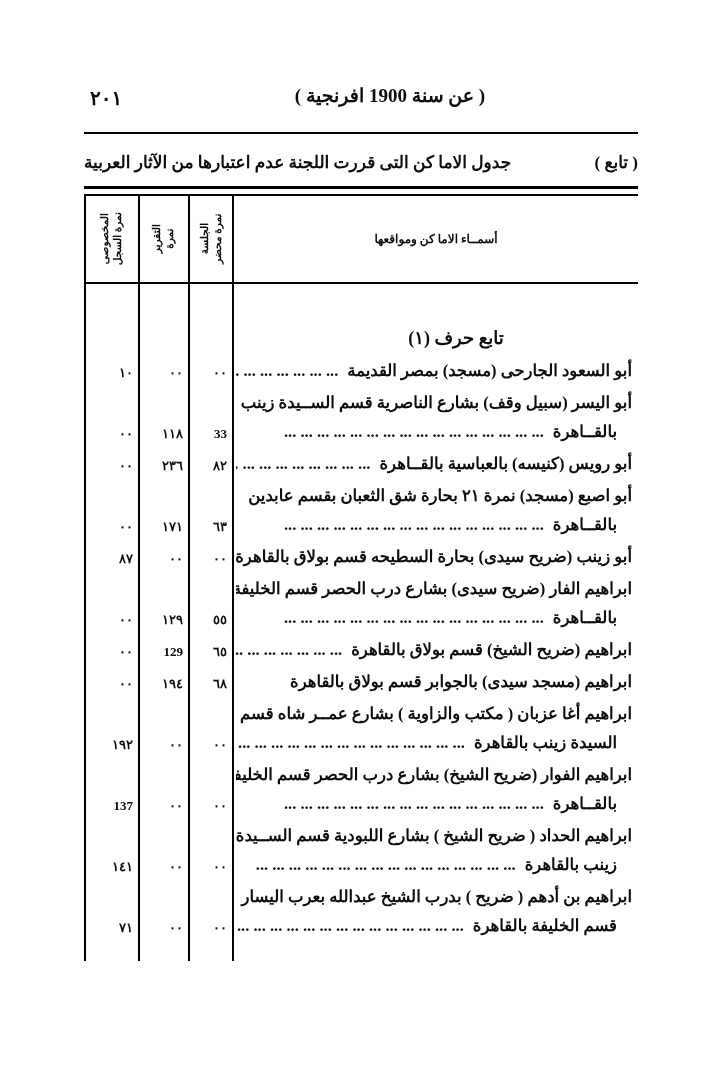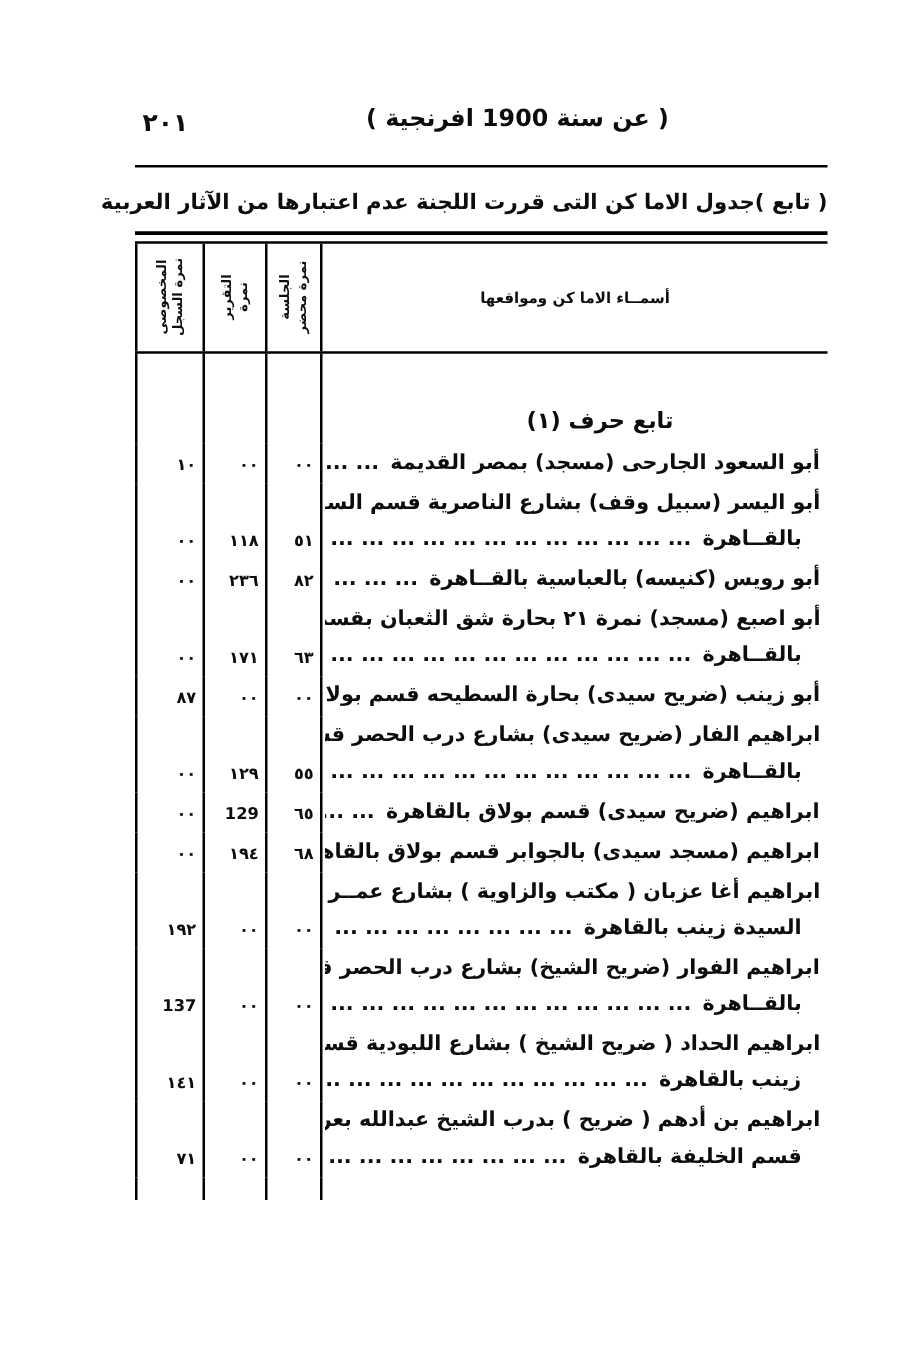--- a/index.html
+++ b/index.html
@@ -2,21 +2,21 @@
 <html lang="ar"><head>
 <meta charset="utf-8">
 <style>
   html,body{margin:0;padding:0;}
   body{
     width:720px;height:1082px;background:#ffffff;
     font-family:"DejaVu Sans",sans-serif;color:#0d0d0d;font-weight:700;
     overflow:hidden;
   }
   .page{position:relative;width:720px;height:1082px;background:#fff;}
-  .content{position:absolute;left:108px;top:0;width:554px;}
+  .content{position:absolute;left:84px;top:0;width:554px;font-family:Liberation Serif, serif;}
 
   
   .hdr{position:relative;height:34px;margin-top:84px;}
   .pageno{position:absolute;left:6px;top:2px;font-size:20px;letter-spacing:2px;}
   .yr{position:absolute;left:306px;top:0;transform:translateX(-50%);font-size:19px;white-space:nowrap;direction:rtl;}
   .rule1{border-top:2.5px solid #000;margin-top:14px;}
 
   
   .caption{display:flex;flex-direction:row-reverse;justify-content:space-between;align-items:baseline;
     margin-top:18px;font-size:17px;direction:ltr;}
@@ -103,21 +103,21 @@
         <div class="c-name">
           <div class="line"><span>أبو السعود الجارحى (مسجد) بمصر القديمة</span><span class="dots">... ... ... ... ... ... ... ... ... ... ... ... ... ... ... ...</span></div>
         </div>
         <div class="cs num">
           <span>٠٠</span>
         </div>
         <div class="ct num">
           <span>١١٨</span>
         </div>
         <div class="cm num">
-          <span>٥١</span>
+          <span>33</span>
         </div>
         <div class="c-name">
           <div class="line"><span>أبو اليسر (سبيل وقف) بشارع الناصرية قسم الســيدة زينب</span></div>
           <div class="line cont"><span>بالقــاهرة</span><span class="dots">... ... ... ... ... ... ... ... ... ... ... ... ... ... ... ...</span></div>
         </div>
         <div class="cs num">
           <span>٠٠</span>
         </div>
         <div class="ct num">
           <span>٢٣٦</span>
@@ -169,21 +169,21 @@
         <div class="cs num">
           <span>٠٠</span>
         </div>
         <div class="ct num">
           <span>129</span>
         </div>
         <div class="cm num">
           <span>٦٥</span>
         </div>
         <div class="c-name">
-          <div class="line"><span>ابراهيم (ضريح سيدى) قسم بولاق بالقاهرة</span><span class="dots">... ... ... ... ... ... ... ... ... ... ... ... ... ... ... ...</span></div>
+          <div class="line"><span>ابراهيم (ضريح الشيخ) قسم بولاق بالقاهرة</span><span class="dots">... ... ... ... ... ... ... ... ... ... ... ... ... ... ... ...</span></div>
         </div>
         <div class="cs num">
           <span>٠٠</span>
         </div>
         <div class="ct num">
           <span>١٩٤</span>
         </div>
         <div class="cm num">
           <span>٦٨</span>
         </div>

